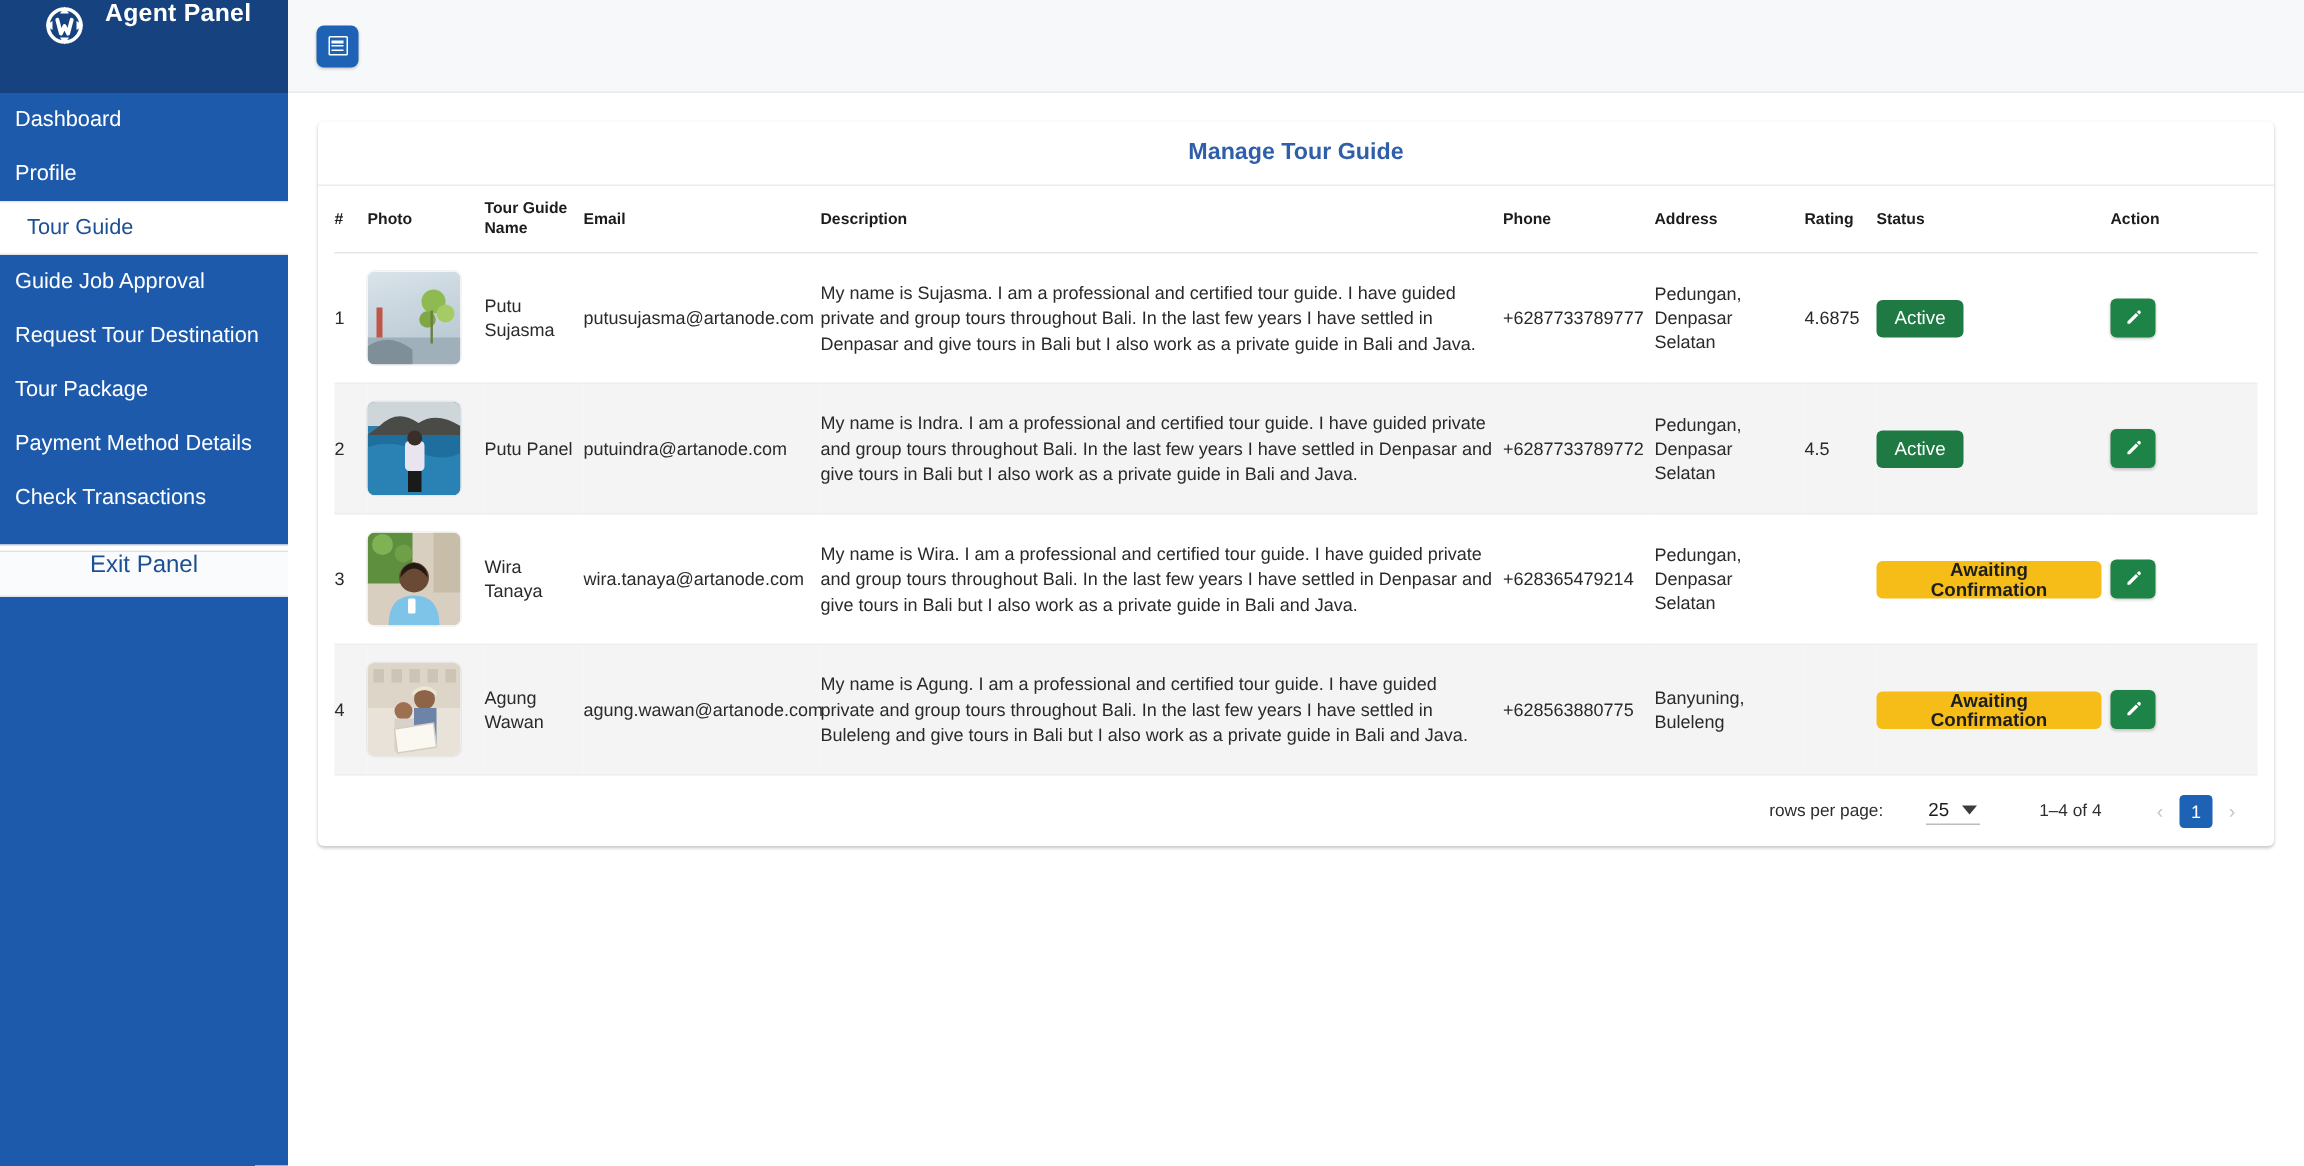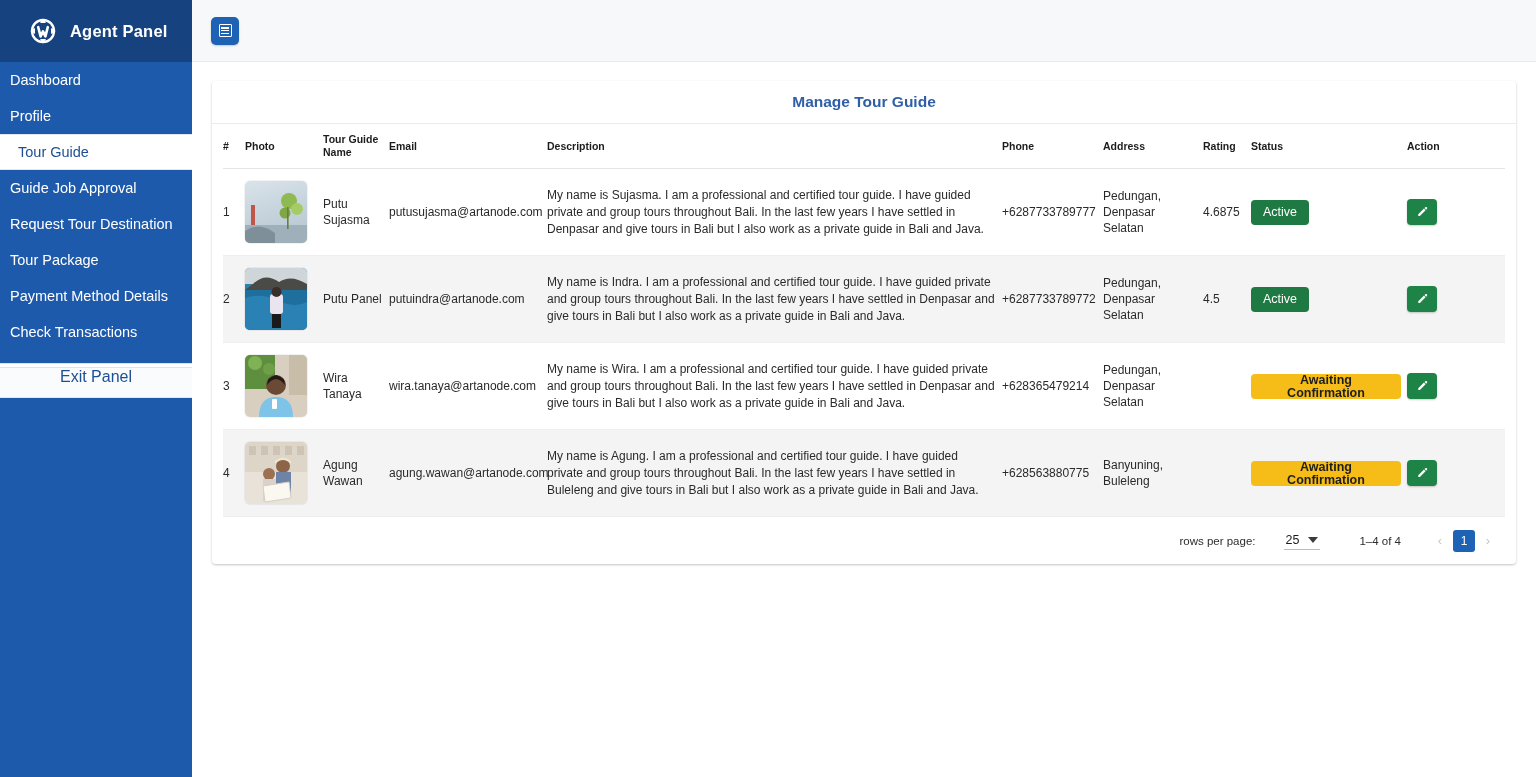--- a/index.html
+++ b/index.html
@@ -15,21 +15,21 @@
   
   .sidebar {
     width: 192px; min-width: 192px; height: 777px;
     background: #1e5aab;
     display: flex; flex-direction: column;
     position: relative; z-index: 5;
   }
   .sidebar-brand {
     height: 62px; min-height: 62px;
     background: #16437f;
-    display: flex; align-items: center; gap: 10px;
+    display: flex; align-items: flex-start; gap: 10px;
     padding-left: 26px;
   }
   .brand-logo { width: 34px; height: 34px; display: block; flex: 0 0 34px; }
   .brand-title {
     color: #ffffff; font-size: 16.5px; font-weight: bold;
     letter-spacing: .2px; white-space: nowrap;
   }
   .nav { display: flex; flex-direction: column; }
   .nav-item {
     height: 36px; display: flex; align-items: center;

